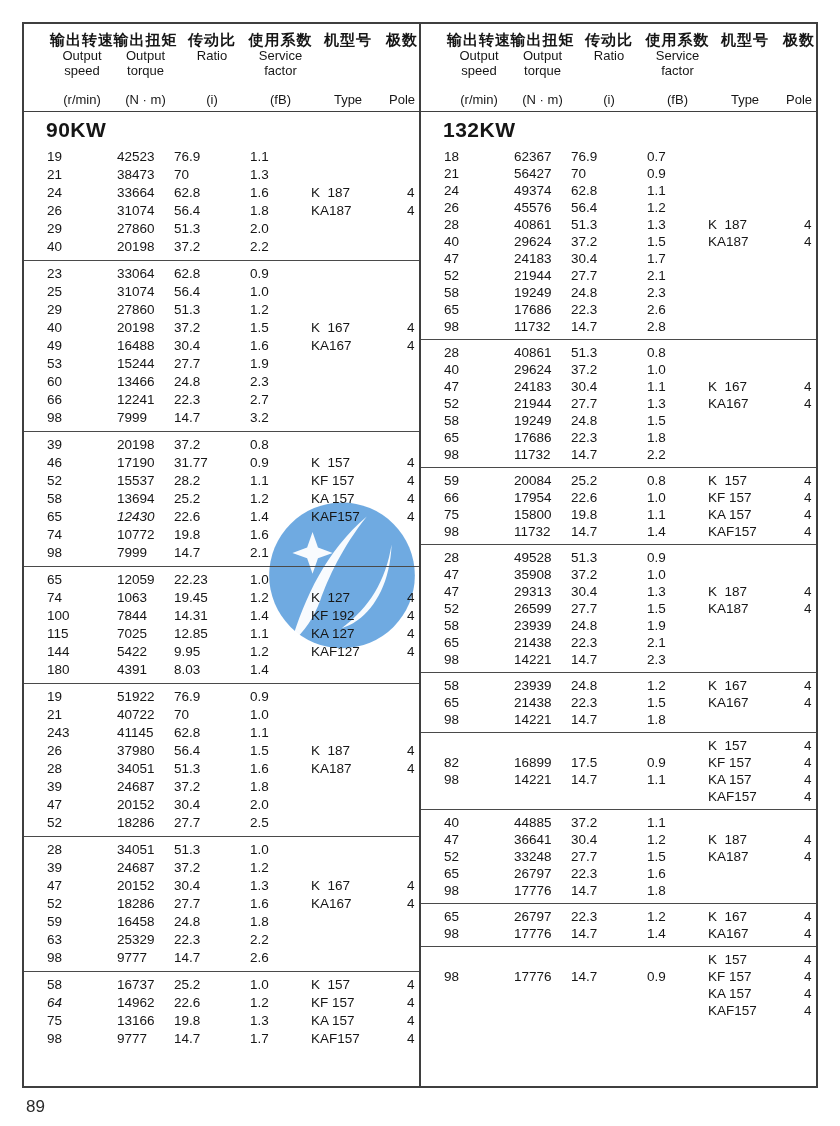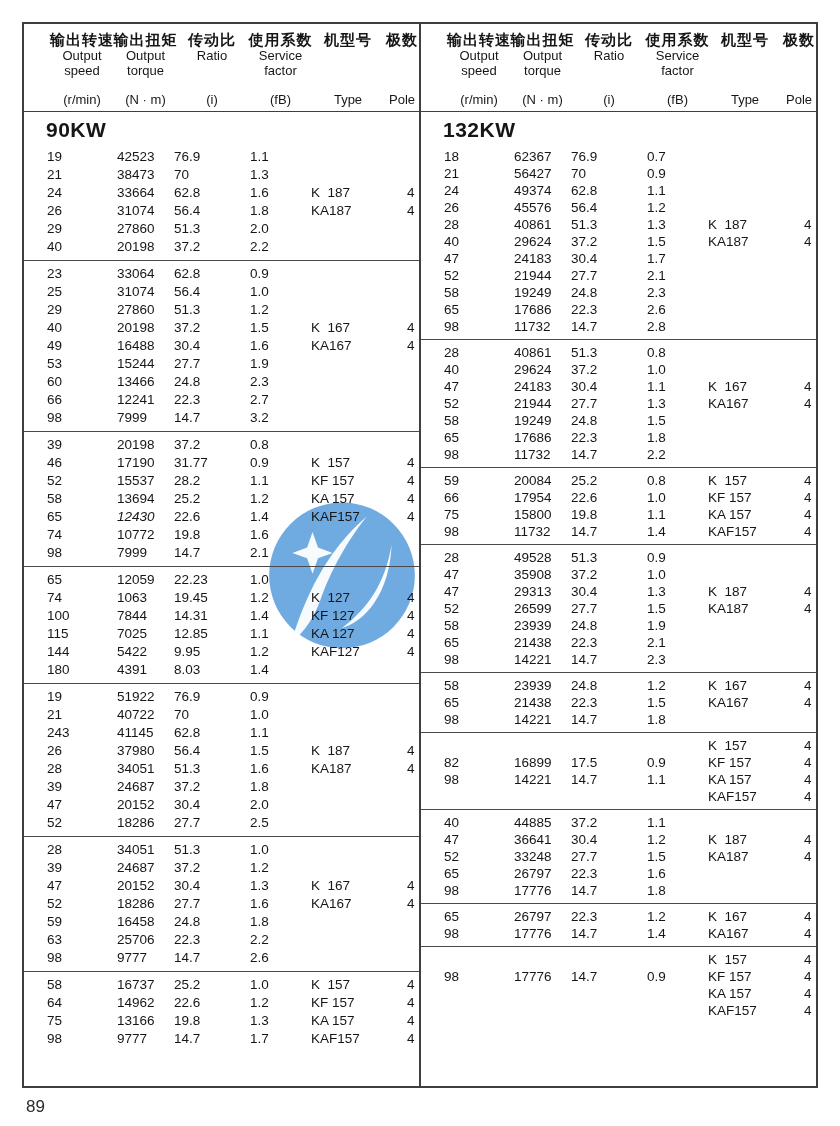--- a/index.html
+++ b/index.html
@@ -236,21 +236,21 @@
             <div class="cell" style="grid-area: 5 / 1;">144</div>
             <div class="cell" style="grid-area: 5 / 2;">5422</div>
             <div class="cell" style="grid-area: 5 / 3;">9.95</div>
             <div class="cell" style="grid-area: 5 / 4;">1.2</div>
             <div class="cell" style="grid-area: 6 / 1;">180</div>
             <div class="cell" style="grid-area: 6 / 2;">4391</div>
             <div class="cell" style="grid-area: 6 / 3;">8.03</div>
             <div class="cell" style="grid-area: 6 / 4;">1.4</div>
             <div class="cell type" style="grid-area: 2 / 5;">K  127</div>
             <div class="cell pole" style="grid-area: 2 / 6;">4</div>
-            <div class="cell type" style="grid-area: 3 / 5;">KF 127</div>
+            <div class="cell type" style="grid-area: 3 / 5;">KF 192</div>
             <div class="cell pole" style="grid-area: 3 / 6;">4</div>
             <div class="cell type" style="grid-area: 4 / 5;">KA 127</div>
             <div class="cell pole" style="grid-area: 4 / 6;">4</div>
             <div class="cell type" style="grid-area: 5 / 5;">KAF127</div>
             <div class="cell pole" style="grid-area: 5 / 6;">4</div>
           </div>
         </div>
         <div class="section">
           <div class="block">
             <div class="cell" style="grid-area: 1 / 1;">19</div>
@@ -305,38 +305,38 @@
             <div class="cell" style="grid-area: 3 / 4;">1.3</div>
             <div class="cell" style="grid-area: 4 / 1;">52</div>
             <div class="cell" style="grid-area: 4 / 2;">18286</div>
             <div class="cell" style="grid-area: 4 / 3;">27.7</div>
             <div class="cell" style="grid-area: 4 / 4;">1.6</div>
             <div class="cell" style="grid-area: 5 / 1;">59</div>
             <div class="cell" style="grid-area: 5 / 2;">16458</div>
             <div class="cell" style="grid-area: 5 / 3;">24.8</div>
             <div class="cell" style="grid-area: 5 / 4;">1.8</div>
             <div class="cell" style="grid-area: 6 / 1;">63</div>
-            <div class="cell" style="grid-area: 6 / 2;">25706</div>
+            <div class="cell" style="grid-area: 6 / 2;">25329</div>
             <div class="cell" style="grid-area: 6 / 3;">22.3</div>
             <div class="cell" style="grid-area: 6 / 4;">2.2</div>
             <div class="cell" style="grid-area: 7 / 1;">98</div>
             <div class="cell" style="grid-area: 7 / 2;">9777</div>
             <div class="cell" style="grid-area: 7 / 3;">14.7</div>
             <div class="cell" style="grid-area: 7 / 4;">2.6</div>
             <div class="cell type" style="grid-area: 3 / 5;">K  167</div>
             <div class="cell pole" style="grid-area: 3 / 6;">4</div>
             <div class="cell type" style="grid-area: 4 / 5;">KA167</div>
             <div class="cell pole" style="grid-area: 4 / 6;">4</div>
           </div>
           <div class="block">
             <div class="cell" style="grid-area: 1 / 1;">58</div>
             <div class="cell" style="grid-area: 1 / 2;">16737</div>
             <div class="cell" style="grid-area: 1 / 3;">25.2</div>
             <div class="cell" style="grid-area: 1 / 4;">1.0</div>
-            <div class="cell" style="grid-area: 2 / 1;">64</div>
+            <div class="cell" style="grid-area: 2 / 1; font-style: italic;">64</div>
             <div class="cell" style="grid-area: 2 / 2;">14962</div>
             <div class="cell" style="grid-area: 2 / 3;">22.6</div>
             <div class="cell" style="grid-area: 2 / 4;">1.2</div>
             <div class="cell" style="grid-area: 3 / 1;">75</div>
             <div class="cell" style="grid-area: 3 / 2;">13166</div>
             <div class="cell" style="grid-area: 3 / 3;">19.8</div>
             <div class="cell" style="grid-area: 3 / 4;">1.3</div>
             <div class="cell" style="grid-area: 4 / 1;">98</div>
             <div class="cell" style="grid-area: 4 / 2;">9777</div>
             <div class="cell" style="grid-area: 4 / 3;">14.7</div>

